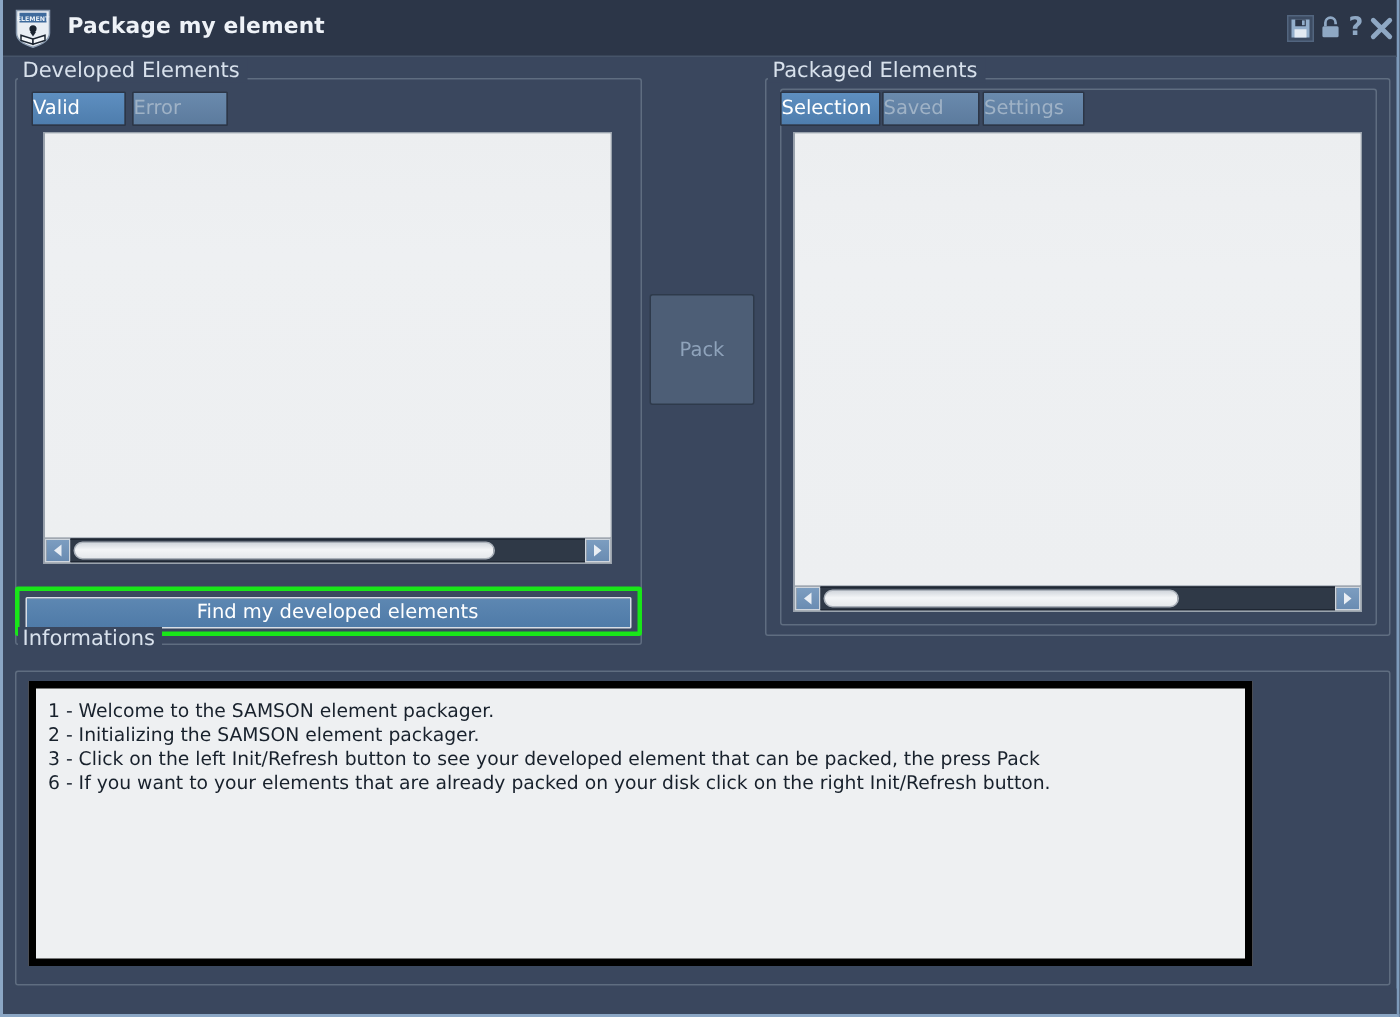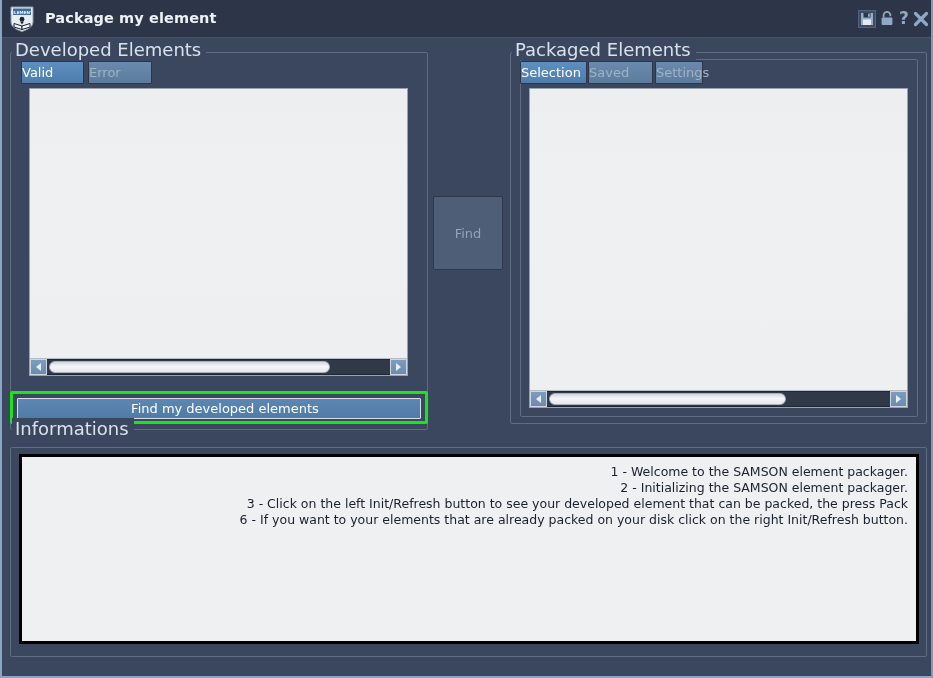--- a/index.html
+++ b/index.html
@@ -68,21 +68,21 @@
     font-size: 17px;
     font-weight: bold;
     color: #8fa8c4;
     line-height: 17px;
     text-align: center;
   }
 
   
   .group-label {
     position: absolute;
-    font-size: 18px;
+    font-size: 14px;
     color: #d8e1ec;
     background: #3a475e;
     padding: 0 5px 0 3px;
     white-space: nowrap;
     z-index: 4;
   }
   .group-frame {
     position: absolute;
     box-sizing: border-box;
     border: 1px solid #5f6d80;
@@ -123,21 +123,21 @@
   }
   .tab.inactive {
     background: linear-gradient(to bottom, #6a8aad 0%, #5c7b9d 100%);
     color: #9fb2c6;
     border-color: #2c3647;
   }
   #tab-valid     { left: 19px;  top: 61px;  width: 63px; }
   #tab-error     { left: 86px;  top: 61px;  width: 64px; }
   #tab-selection { left: 518px; top: 61px;  width: 67px; }
   #tab-saved     { left: 586px; top: 61px;  width: 65px; }
-  #tab-settings  { left: 653px; top: 61px;  width: 48px; }
+  #tab-settings  { left: 653px; top: 61px;  width: 68px; }
 
   
   .list-box {
     position: absolute;
     box-sizing: border-box;
     background: #edeff1;
     border: 1px solid #9aa3ad;
     overflow: hidden;
   }
   #dev-list { left: 27px;  top: 88px;  width: 379px; height: 288px; }
@@ -248,27 +248,26 @@
     justify-content: center;
     cursor: pointer;
     user-select: none;
     padding-left: 12px;
   }
 
   
   #inf-box {
     position: absolute;
     left: 17px; top: 454px;
-    width: 900px; height: 190px;
+    width: 816px; height: 190px;
     box-sizing: border-box;
     background: #eef0f2;
-    border: 3px solid #000000;
+    border: 5px solid #000000;
     padding: 7px 8px 0 8px;
     overflow: hidden;
-    text-align: right;
   }
   #inf-box .line {
     font-size: 12.5px;
     color: #18212c;
     line-height: 16px;
     white-space: nowrap;
   }
 
   
   #bottom-strip {
@@ -352,21 +351,21 @@
     </div>
   </div>
 
   <div id="find-wrap">
     <div id="find-btn">
       <span>Find my developed elements</span>
     </div>
   </div>
 
   <div id="pack-btn">
-    <span>Find</span>
+    <span>Pack</span>
   </div>
 
   <div id="pkg-frame" class="group-frame"></div>
   <div id="pkg-inner"></div>
   <div id="pkg-label" class="group-label">Packaged Elements</div>
 
   <div id="tab-selection" class="tab active">
     <span>Selection</span>
   </div>
   <div id="tab-saved" class="tab inactive">

